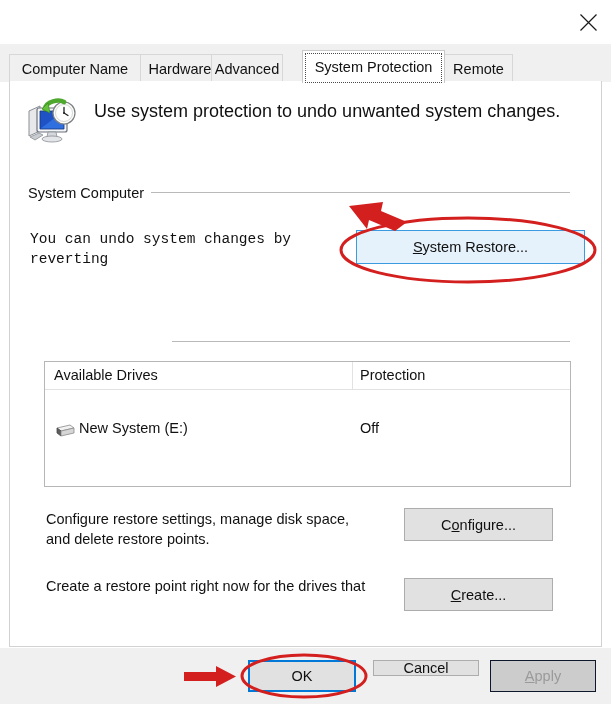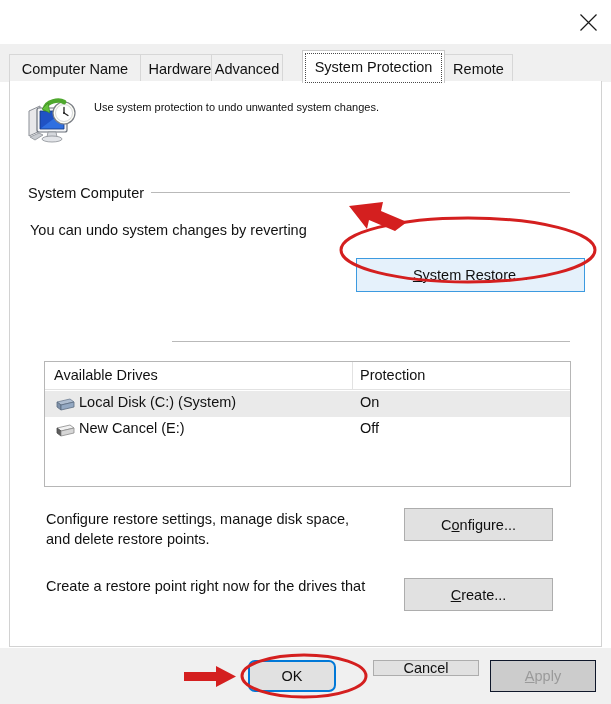--- a/index.html
+++ b/index.html
@@ -94,21 +94,21 @@
 
   
   .header-icon {
     position: absolute;
     left: 26px; top: 97px;
     width: 51px; height: 50px;
   }
   .header-text {
     position: absolute;
     left: 94px; top: 101px;
-    font-size: 11px;
+    font-size: 18px;
     color: #101010;
     white-space: nowrap;
   }
 
   
   .group-label {
     position: absolute;
     font-size: 14.5px;
     color: #111;
     background: #ffffff;
@@ -141,21 +141,20 @@
     display: flex;
     align-items: center;
     justify-content: center;
     cursor: default;
     white-space: nowrap;
     font-family: "Liberation Sans", sans-serif;
   }
   .btn.hovered {
     background: #e5f1fb;
     border: 1px solid #3c9ae0;
-    margin-top: 28px;
   }
   .btn.focused {
     background: #e1e1e1;
     border: 2px solid #0078d7;
   }
   .btn.disabled {
     background: #cccccc;
     border: 1px solid #0f172a;
     color: #9a9a9a;
   }
@@ -290,79 +289,68 @@
 
       <path d="M19 12 C20 4, 33 2, 38 5" fill="none" stroke="#4fa82e" stroke-width="4.6" stroke-linecap="round"></path>
       <path d="M22 6 L16 12 L24 16 Z" fill="#63c13a" stroke="#3e8a22" stroke-width="0.7"></path>
     </svg>
   </div>
   <div class="header-text">Use system protection to undo unwanted system changes.</div>
 
   <div class="group-label" style="left:28px; top:185px;">System Computer</div>
   <div class="group-rule" style="left:140px; top:192px; width:430px;"></div>
 
-  <div class="body-text" style="left:30px; top:220px; width:320px;">
+  <div class="body-text" style="left:30px; top:229px; width:320px;font-family:Liberation Mono, monospace;">
     <div>You can undo system changes by reverting</div>
   </div>
 
   <div class="btn hovered" style="left:356px; top:230px; width:229px; height:34px;">
     <span><u>S</u>ystem Restore...</span>
   </div>
 
   <div class="group-rule" style="left:172px; top:341px; width:398px;"></div>
 
   <div class="listbox">
     <div class="list-header">
       <div class="list-header-cell" style="left:9px;">Available Drives</div>
       <div class="col-sep"></div>
       <div class="list-header-cell" style="left:315px;">Protection</div>
     </div>
 
-    <div class="list-row selected" style="top:29px;">
-      <span class="row-drive-icon">
-        <svg width="22" height="14" viewBox="0 0 22 14">
-          <path d="M4 4 L17 1 L21 4 L8 7 Z" fill="#aebdd0" stroke="#6d7d92" stroke-width="0.8"></path>
-          <path d="M4 4 L8 7 L8 12 L4 9 Z" fill="#7e91aa" stroke="#5c6c80" stroke-width="0.8"></path>
-          <path d="M8 7 L21 4 L21 9 L8 12 Z" fill="#93a8c2" stroke="#5c6c80" stroke-width="0.8"></path>
-        </svg>
-      </span>
-      <span class="row-name">Local Disk (C:) (System)</span>
-      <span class="row-prot">On</span>
-    </div>
 
     <div class="list-row" style="top:55px;">
       <span class="row-drive-icon">
         <svg width="22" height="14" viewBox="0 0 22 14">
           <path d="M4 4 L17 1 L21 4 L8 7 Z" fill="#f2f2f2" stroke="#8a8a8a" stroke-width="0.8"></path>
           <path d="M4 4 L8 7 L8 12 L4 9 Z" fill="#5d5d5d" stroke="#4a4a4a" stroke-width="0.8"></path>
           <path d="M8 7 L21 4 L21 9 L8 12 Z" fill="#d6d6d6" stroke="#8a8a8a" stroke-width="0.8"></path>
         </svg>
       </span>
-      <span class="row-name">New Cancel (E:)</span>
+      <span class="row-name">New System (E:)</span>
       <span class="row-prot">Off</span>
     </div>
   </div>
 
   <div class="body-text" style="left:46px; top:509px; width:350px;">
     <div>Configure restore settings, manage disk space,</div>
     <div>and delete restore points.</div>
   </div>
   <div class="btn" style="left:404px; top:508px; width:149px; height:33px;">
     <span>C<u>o</u>nfigure...</span>
   </div>
 
   <div class="body-text" style="left:46px; top:576px; width:360px;">
     <div>Create a restore point right now for the drives that</div>
   </div>
   <div class="btn" style="left:404px; top:578px; width:149px; height:33px;">
     <span><u>C</u>reate...</span>
   </div>
 
   <div class="footer">
-    <div class="btn focused" style="left:248px; top:12px; width:88px; height:32px;border-radius:7px;">
+    <div class="btn focused" style="left:248px; top:12px; width:108px; height:32px;">
       <span>OK</span>
     </div>
     <div class="btn" style="left:373px; top:12px; width:106px; height:16px;">
       <span>Cancel</span>
     </div>
     <div class="btn disabled" style="left:490px; top:12px; width:106px; height:32px;">
       <span><u>A</u>pply</span>
     </div>
   </div>
 

